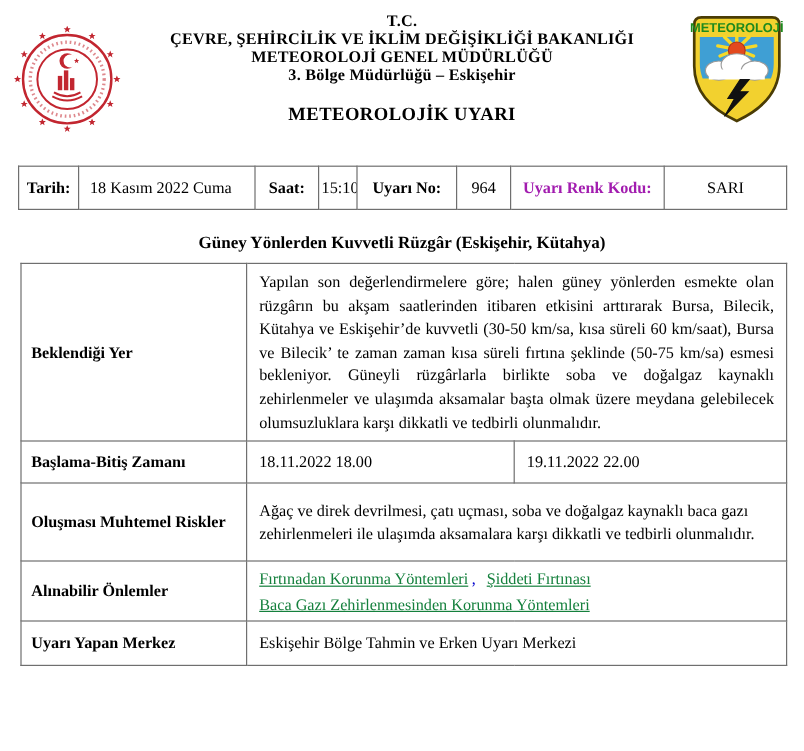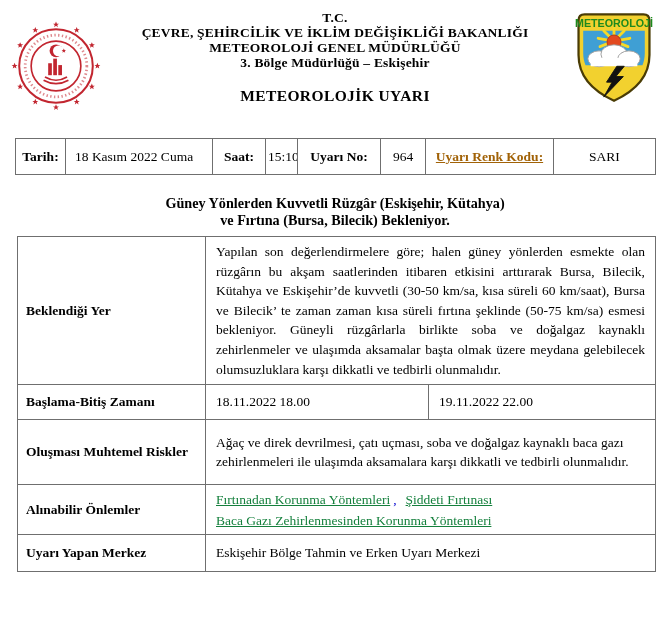--- a/index.html
+++ b/index.html
@@ -23,21 +23,21 @@
   
   table { border-collapse:collapse; table-layout:fixed; }
   .info-table { width:640px; margin:10px 0 0 15px;padding-left:40px; }
   .info-table td {
     border:1px solid #6f6f6f; height:36px;
     text-align:center; vertical-align:middle;
     font-size:13.5px; padding:0 2px; overflow:hidden;
   }
   .info-table td.tl { text-align:left; padding-left:9px; }
   .b { font-weight:bold; }
-  .blue-link { color:#a16207; text-decoration:underline; cursor:pointer; }
+  .blue-link { color:#a21caf; cursor:pointer; }
 
   
   .warn-title { text-align:center; font-weight:bold; font-size:14.2px; line-height:17px; margin-top:20px; }
 
   
   .main-table { width:638px; margin:7px 0 0 17px; }
   .main-table td {
     border:1px solid #6f6f6f;
     font-size:13.5px; vertical-align:middle;
     overflow:hidden;
@@ -145,21 +145,20 @@
         <td class="b">Uyarı No:</td>
         <td>964</td>
         <td class="b blue-link">Uyarı Renk Kodu:</td>
         <td>SARI</td>
       </tr>
     </tbody>
   </table>
 
   <div class="warn-title">
     <div>Güney Yönlerden Kuvvetli Rüzgâr (Eskişehir, Kütahya)</div>
-    <div>ve Fırtına (Bursa, Bilecik) Bekleniyor.</div>
   </div>
 
   <table class="main-table">
     <colgroup>
       <col style="width:188px">
         <col style="width:223px">
         <col style="width:227px">
     </colgroup>
     <tbody>
       <tr class="r2">

